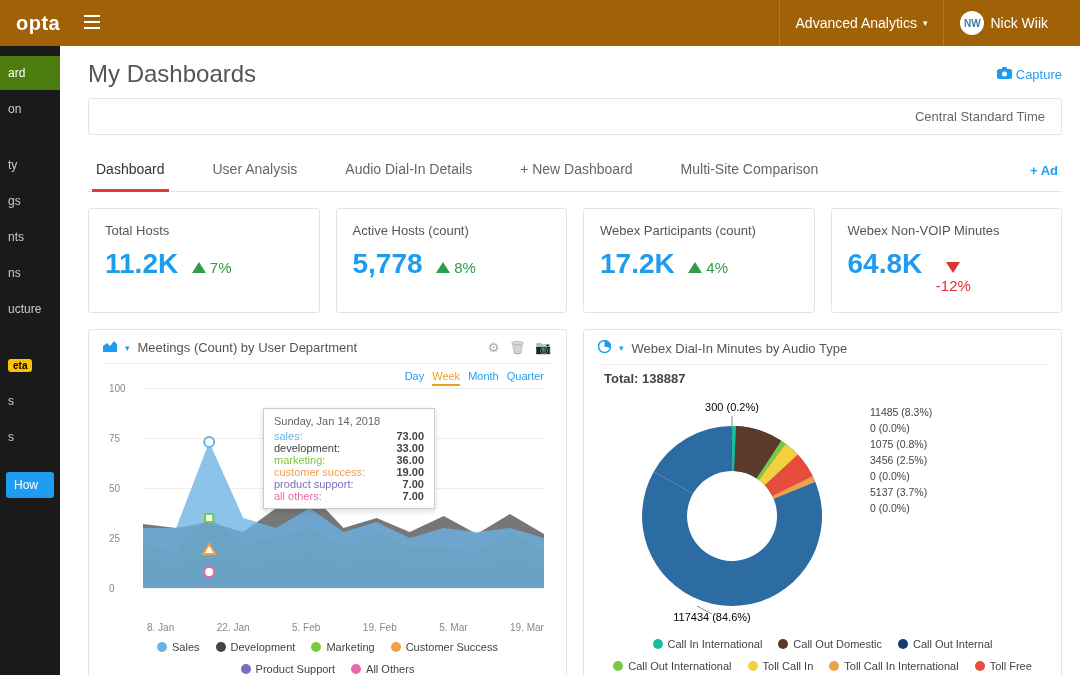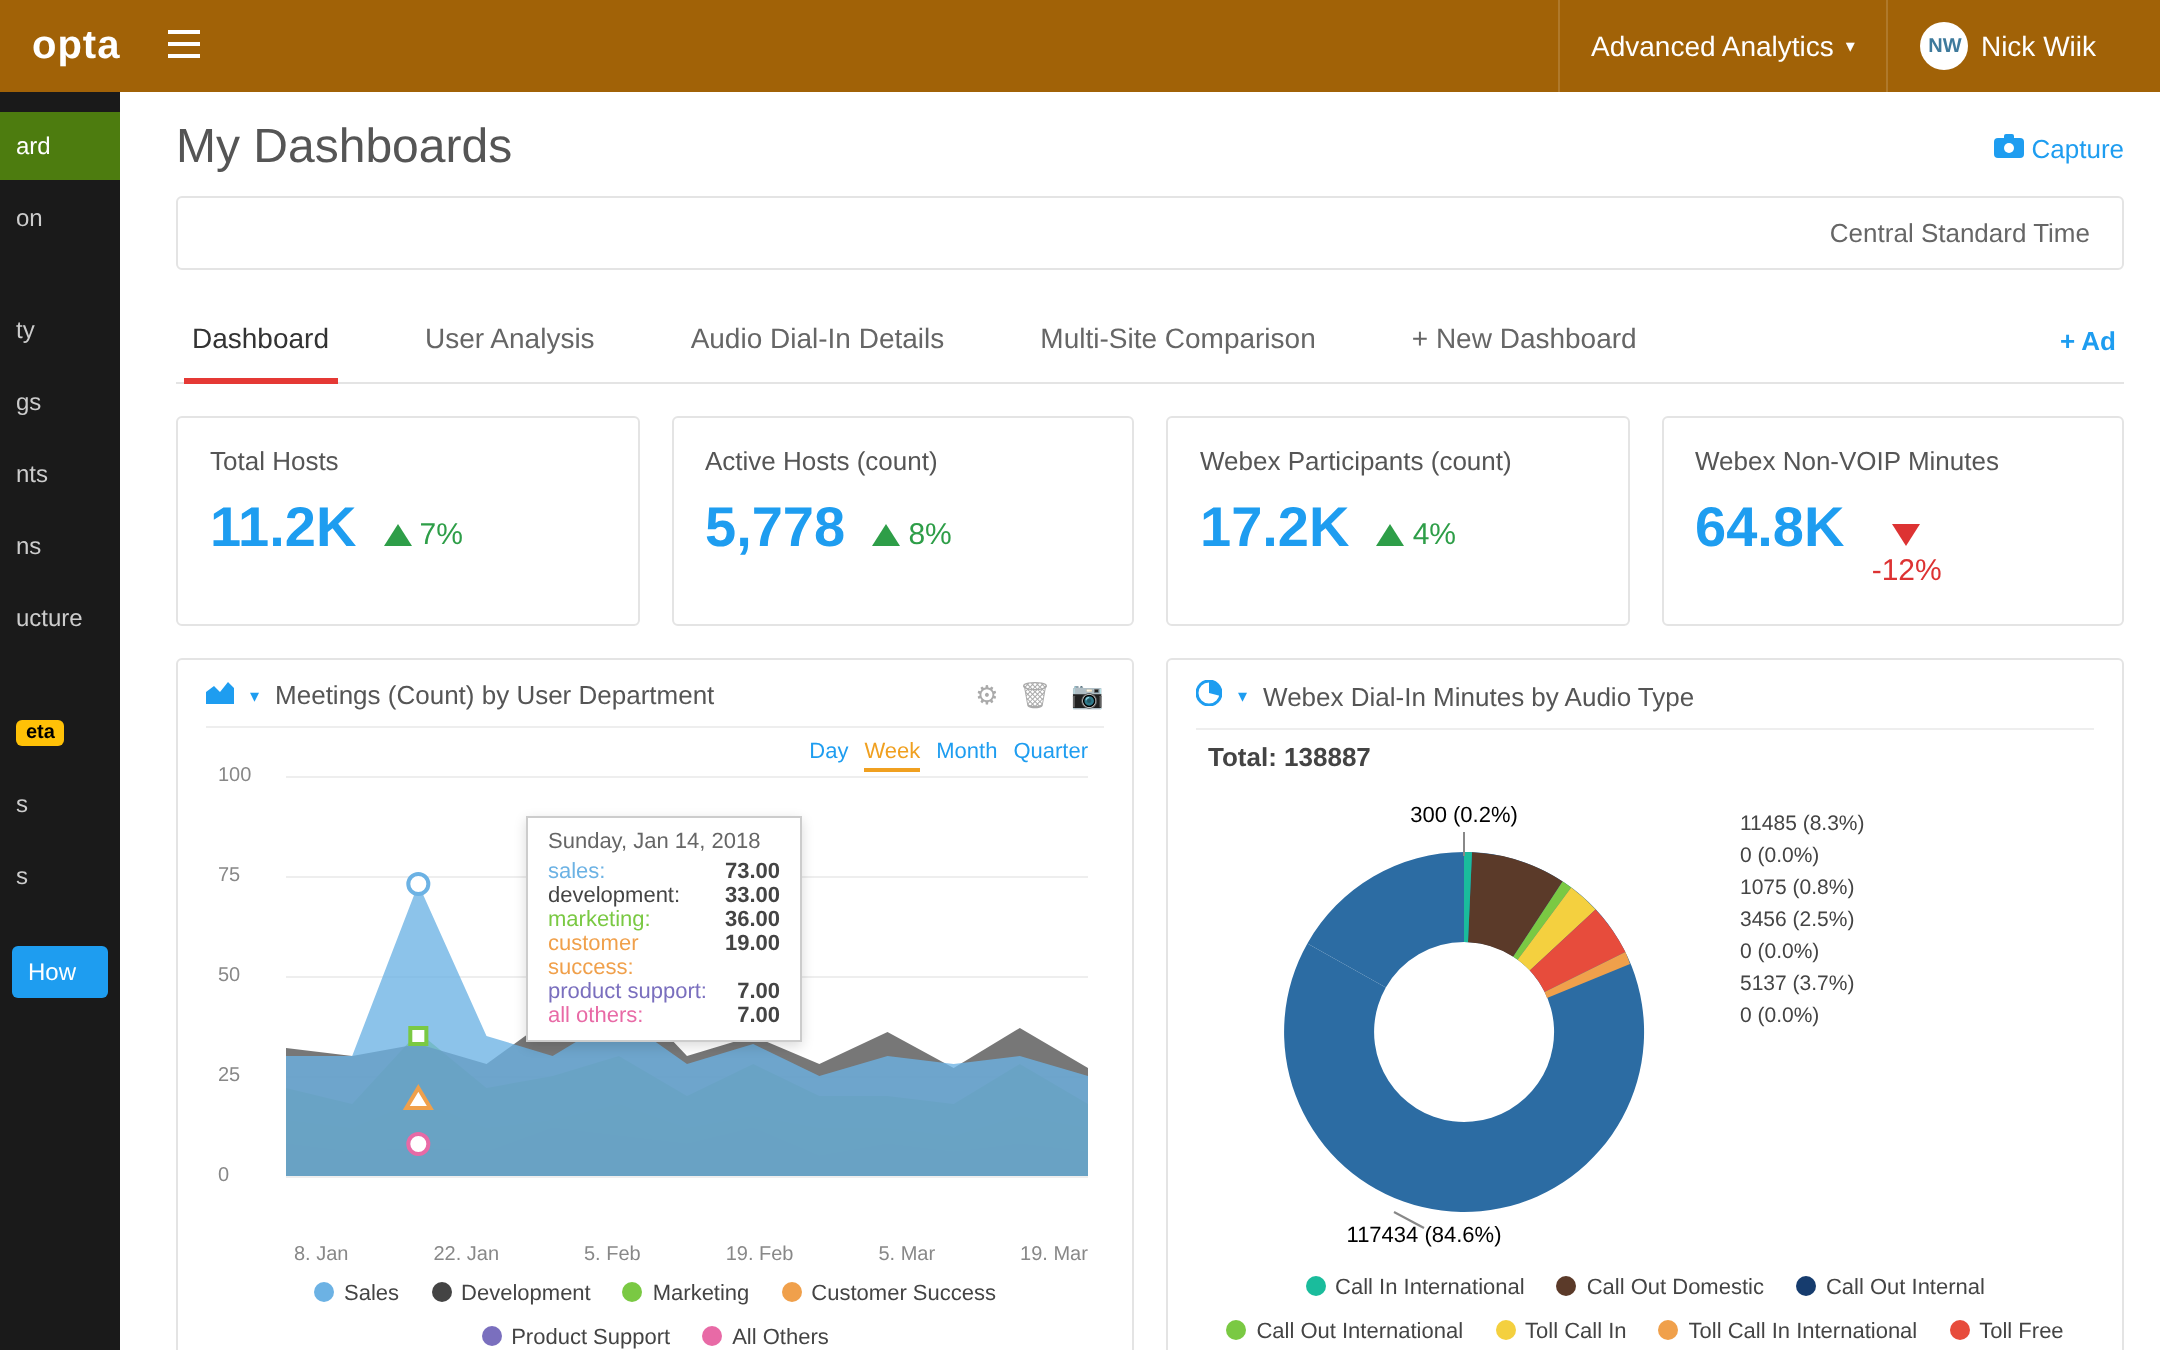--- a/index.html
+++ b/index.html
@@ -40,25 +40,25 @@
   .panel-head .icons { margin-left:auto; display:flex; gap:10px; color:#aaa;}
   .panel-head .icons span { cursor:pointer;}
   .range-tabs { display:flex; justify-content:flex-end; gap:8px; padding:6px 8px 2px; font-size:11px;}
   .range-tabs span { color:#1e9df0; cursor:pointer; padding-bottom:2px;}
   .range-tabs span.active { color:#f0a020; border-bottom:2px solid #f0a020;}
   .chart-area { position:relative; height:230px; padding:4px 8px 0 44px;}
   .ytick { position:absolute; left:6px; font-size:10px; color:#888; transform:translateY(-50%);}
   .grid { position:absolute; left:40px; right:8px; border-top:1px solid #eee;}
   .xticks { display:flex; justify-content:space-between; padding:4px 8px 0 44px; font-size:10px; color:#888;}
   svg.plot { position:absolute; left:40px; top:0; right:8px; bottom:0; width:calc(100% - 48px); height:200px;}
-  .tooltip { position:absolute; top:20px; left:160px; background:#fff; border:1px solid #ccc; box-shadow:0 2px 6px rgba(0,0,0,.15); font-size:11px; padding:6px 10px; width:138px;}
+  .tooltip { position:absolute; top:20px; left:160px; background:#fff; border:1px solid #ccc; box-shadow:0 2px 6px rgba(0,0,0,.15); font-size:11px; padding:6px 10px; width:172px;}
   .tooltip .tt-title { color:#666; margin-bottom:3px;}
   .tooltip .row { display:flex; justify-content:space-between;}
   .legend { display:flex; flex-wrap:wrap; gap:10px 16px; padding:8px 12px 4px; font-size:11px; justify-content:center;}
-  .legend .li { display:flex; gap:5px;}
+  .legend .li { display:flex; align-items:center; gap:5px;}
   .dot { width:10px; height:10px; border-radius:50%; display:inline-block;}
   .donut-wrap { display:flex; gap:8px; padding:8px 4px 4px;}
   .donut-total { font-size:13px; font-weight:700; padding:6px 0 2px 6px;}
   svg.donut { width:260px; height:230px;}
   .donut-labels { flex:1; font-size:10.5px; color:#444; padding-top:8px;}
   .donut-labels div { padding:2px 0;}
   .center-label { font-size:11px; color:#444;}
   .caret { font-size:9px; color:#1e9df0;}
   .chev { font-size:9px;}
 </style>
@@ -117,22 +117,22 @@
     </div>
 
     <div class="infobar">
       <span>Central Standard Time</span>
     </div>
 
     <div class="tabs">
       <div class="tab active">Dashboard</div>
       <div class="tab">User Analysis</div>
       <div class="tab">Audio Dial-In Details</div>
+      <div class="tab">+ New Dashboard</div>
       <div class="tab">Multi-Site Comparison</div>
-      <div class="tab">+ New Dashboard</div>
       <div class="add">+ Ad</div>
     </div>
 
     <div class="kpis">
       <div class="kpi">
         <div class="kpi-title">Total Hosts</div>
         <span class="kpi-val">11.2K</span>
         <span class="kpi-delta up">
             <span class="tri up"></span>
             <span>7%</span>

